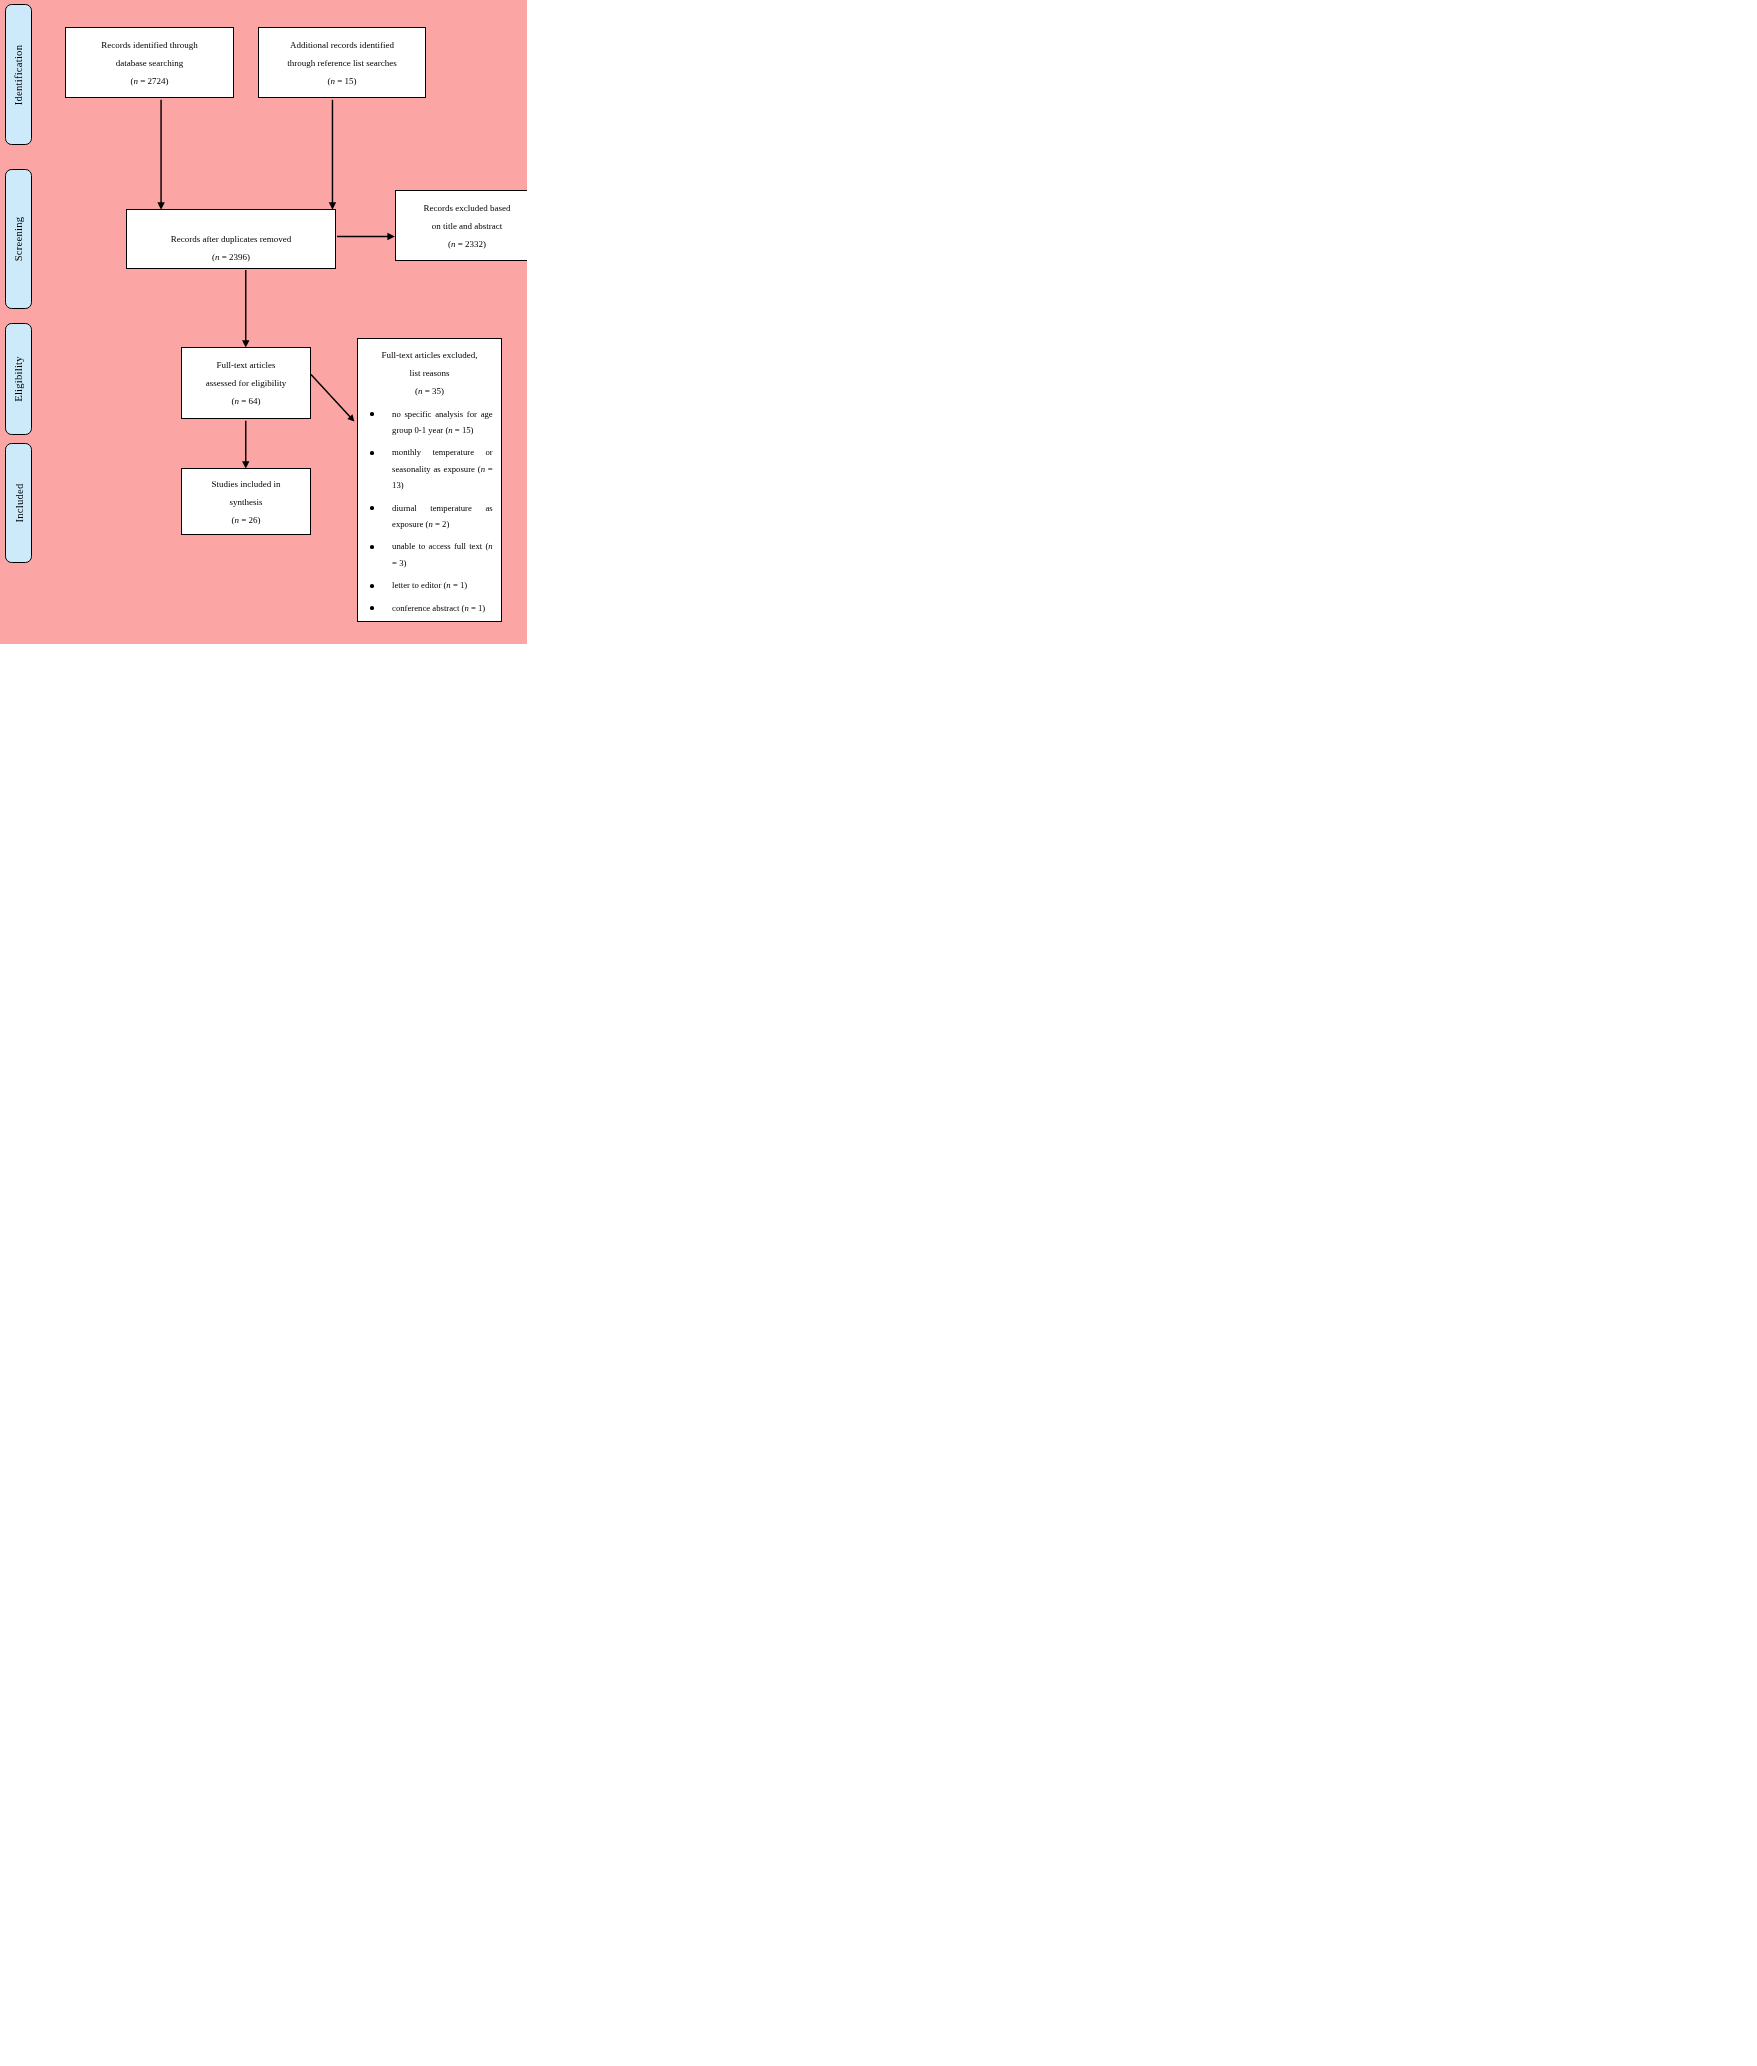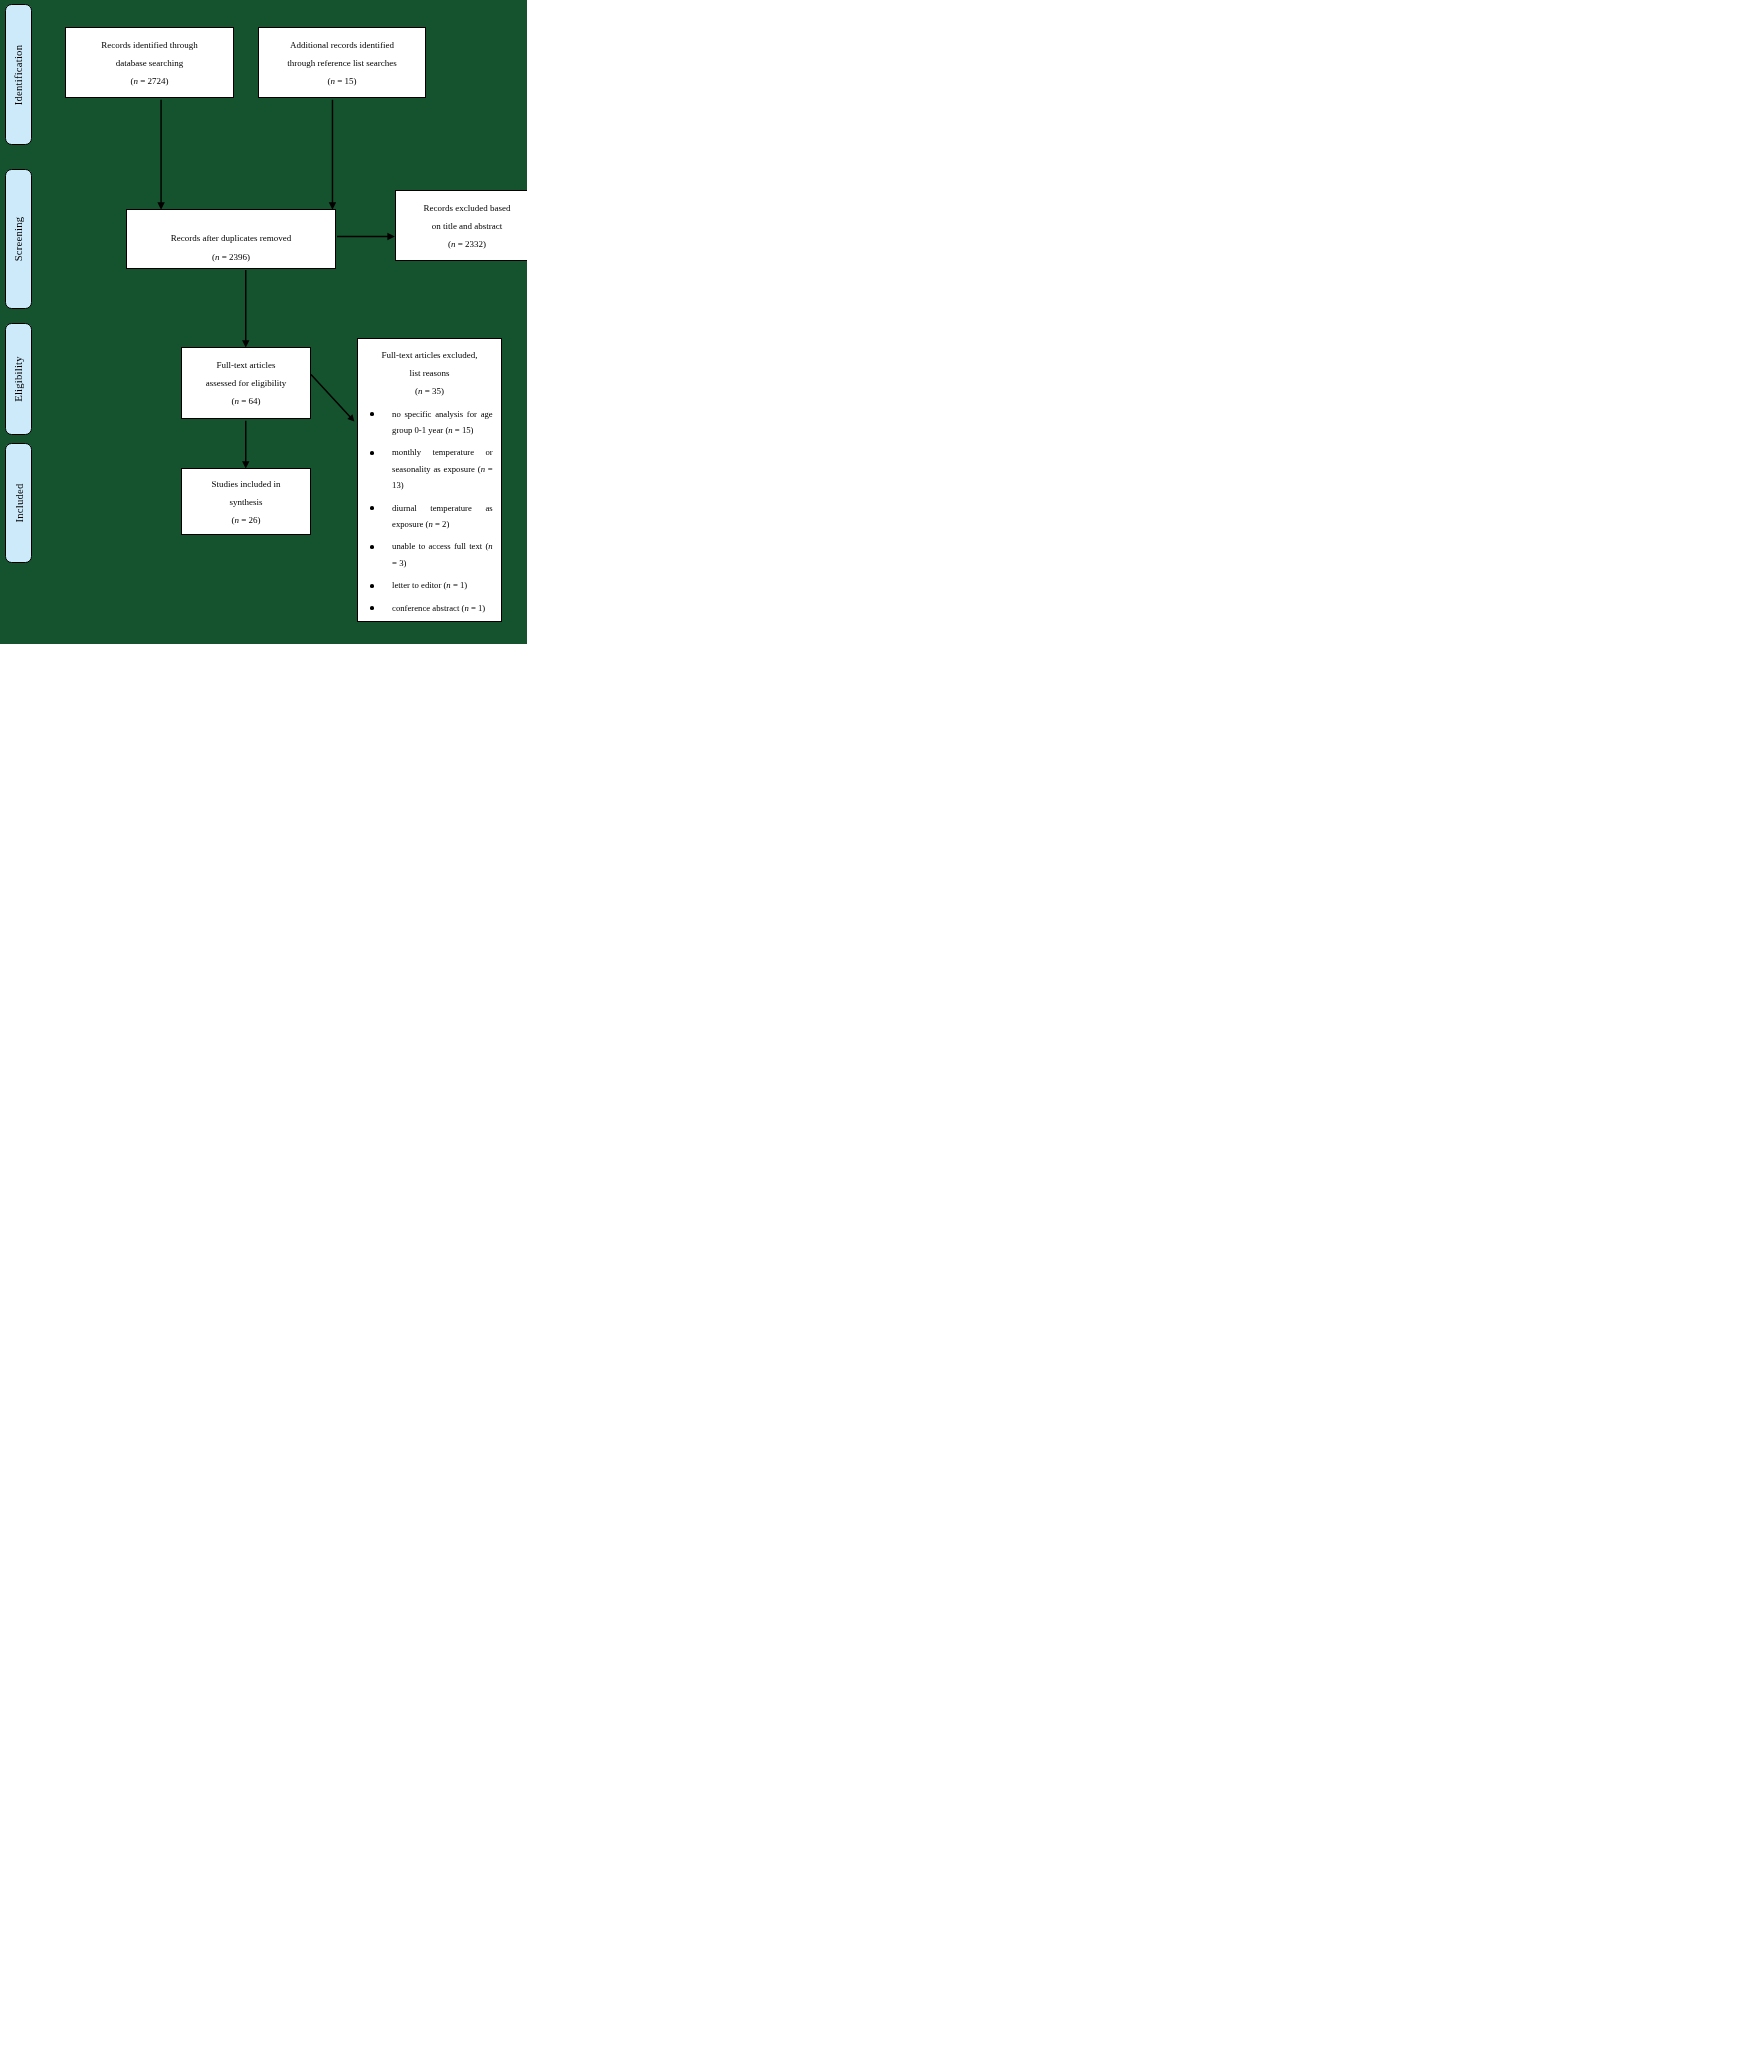--- a/index.html
+++ b/index.html
@@ -4,21 +4,21 @@
 <style>
   html, body {
     margin: 0;
     padding: 0;
     background: #ffffff;
   }
   .canvas {
     position: relative;
     width: 527px;
     height: 644px;
-    background: #14532d;
+    background: #fca5a5;
     font-family: "Liberation Serif", "DejaVu Serif", serif;
     color: #000000;
     overflow: hidden;
   }
   
   .stage {
     position: absolute;
     left: 4.5px;
     width: 27px;
     border: 1.7px solid #000000;
@@ -117,21 +117,21 @@
     <div class="bline">database searching</div>
     <div class="bline">(<i>n</i> = 2724)</div>
   </div>
 
   <div class="fbox" style="left:258px; top:27px; width:168px; height:71px;">
     <div class="bline">Additional records identified</div>
     <div class="bline">through reference list searches</div>
     <div class="bline">(<i>n</i> = 15)</div>
   </div>
 
-  <div class="fbox" style="left:126px; top:209px; width:210px; height:60px; justify-content:space-between; padding-top:19px;">
+  <div class="fbox" style="left:126px; top:209px; width:210px; height:60px; justify-content:flex-end; padding-top:2px;">
     <div class="bline">Records after duplicates removed</div>
     <div class="bline">(<i>n</i> = 2396)</div>
   </div>
 
   <div class="fbox" style="left:395px; top:190px; width:144px; height:71px;">
     <div class="bline">Records excluded based</div>
     <div class="bline">on title and abstract</div>
     <div class="bline">(<i>n</i> = 2332)</div>
   </div>
 

